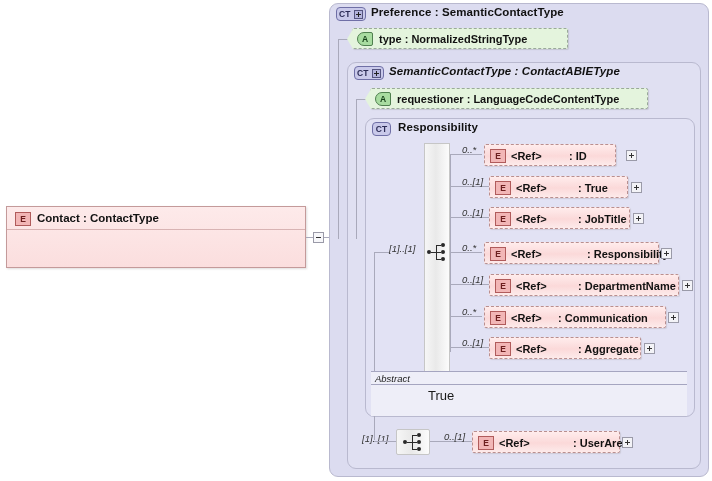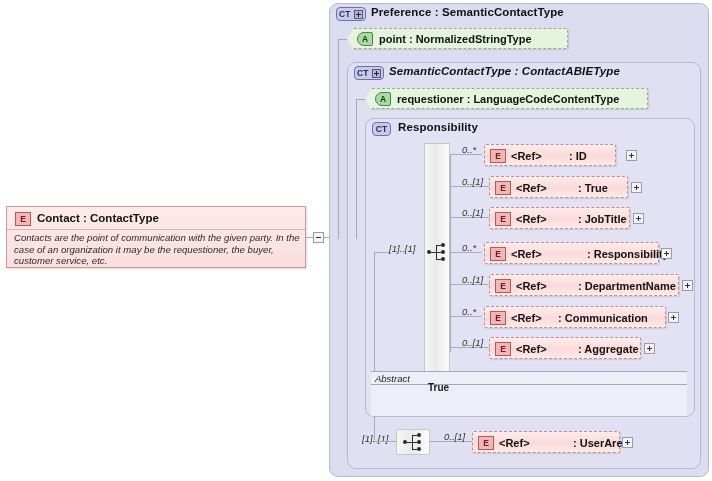--- a/index.html
+++ b/index.html
@@ -161,54 +161,53 @@
     background:#eeeef8;
   }
   #abstract-block .arow{
     position:absolute;left:0;top:0;width:100%;height:13px;
     border-bottom:1px solid #a5a5c0;box-sizing:border-box;
   }
   #abstract-block .akey{
     position:absolute;left:4px;top:1px;font-size:9.5px;font-style:italic;color:#1a1a1a;
   }
   #abstract-block .aval{
-    position:absolute;left:57px;top:10px;font-size:10px;font-weight:bold;color:#1a1a1a;
+    position:absolute;left:57px;top:16px;font-size:13px;font-weight:normal;color:#1a1a1a;
   }
   #abstract-block .adoc{
     position:absolute;left:4px;top:15px;width:308px;
     font-size:9.4px;font-style:italic;color:#2b2b2b;line-height:10.8px;
   }
 </style>
 </head>
 <body>
 
 <div id="contact-card">
   <div class="hdr"></div>
   <div class="e-badge">E</div>
   <div class="title">Contact  : ContactType</div>
-  <div class="doc">Contacts are the point of communication with the given party. In the case of an organization it may be the requestioner, the buyer, customer service, etc.</div>
 </div>
 
 <div class="hline abs" style="left:306px;top:237px;width:7px;"></div>
 <div class="minusbox" style="left:313px;top:232px;"></div>
 <div class="hline abs" style="left:324px;top:237px;width:22px;"></div>
 
 <div class="panel" id="panel-contacttype"></div>
 <div class="ct-badge" style="left:336px;top:7px;">
   <span>CT</span>
   <span class="ct-plus"></span>
 </div>
 <div class="panel-title" style="left:371px;top:6px;">Preference : SemanticContactType</div>
 
 <div class="hline abs" style="left:338px;top:39px;width:12px;"></div>
 <div class="vline abs" style="left:338px;top:39px;height:200px;"></div>
 <div class="attr-box" style="left:352px;top:28px;width:216px;">
   <span class="attr-nose"></span>
   <span class="a-badge">A</span>
-  <span class="attr-label" style="left:26px;">point        : NormalizedStringType</span>
+  <span class="attr-label" style="left:26px;">type        : NormalizedStringType</span>
 </div>
 
 <div class="panel" id="panel-semantic"></div>
 <div class="ct-badge" style="left:354px;top:66px;">
   <span>CT</span>
   <span class="ct-plus"></span>
 </div>
 <div class="panel-title" style="left:389px;top:65px;font-style:italic;">SemanticContactType : ContactABIEType</div>
 
 <div class="hline abs" style="left:356px;top:99px;width:12px;"></div>

